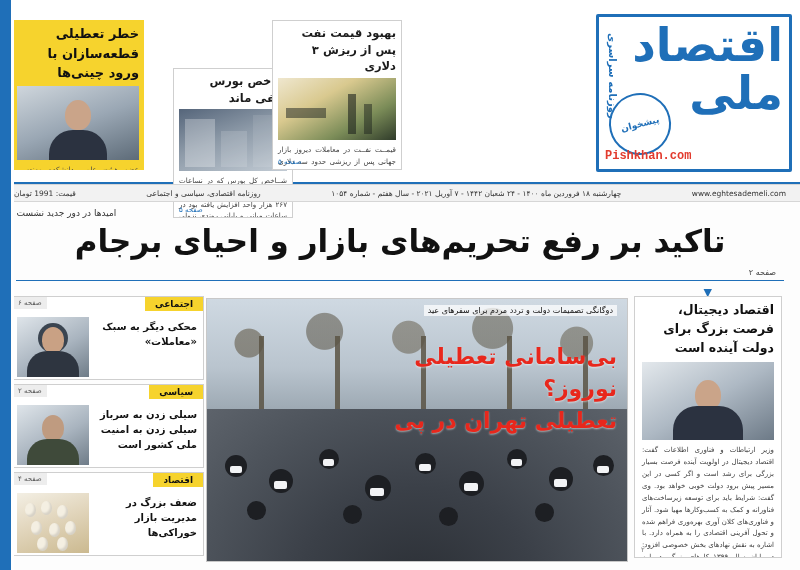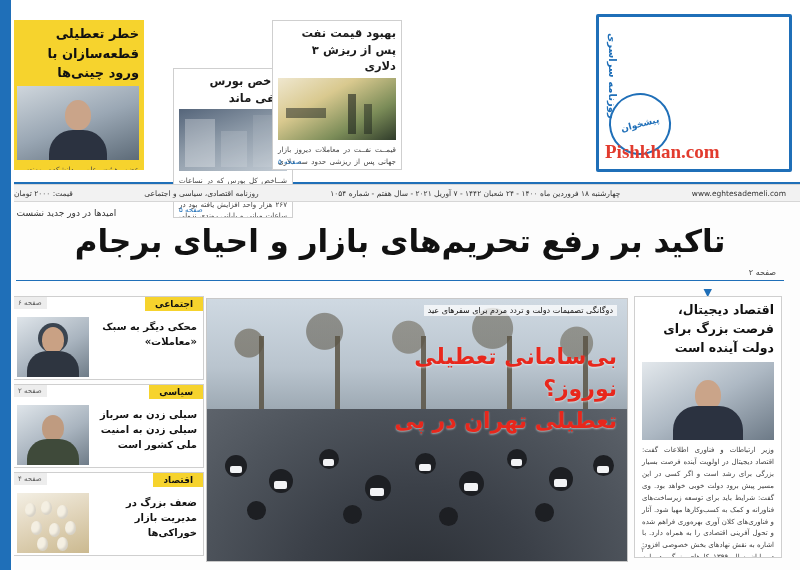--- a/index.html
+++ b/index.html
@@ -85,23 +85,23 @@
     display: flex;
     align-items: center;
     justify-content: center;
     transform: rotate(-14deg);
     text-align: center;
     line-height: 1.15;
   }
   .watermark {
     position: absolute;
     left: 6px; bottom: 6px;
-    font-family: Liberation Serif, serif;
+    font-family: Liberation Mono, monospace;
     color: #e23b2e;
-    font-size: 19px;
+    font-size: 12px;
     font-weight: bold;
     direction: ltr;
   }
 
   
   .teaser {
     position: absolute;
     top: 20px;
     height: 150px;
     border: 1px solid #cfcfcf;
@@ -411,20 +411,21 @@
 <body>
 
 <div class="page">
 
   <div class="spine"></div>
   <div class="spine-inner"></div>
 
   <div class="masthead">
 
     <div class="logo-block">
+      <div class="logo-title">اقتصاد ملی</div>
       <div class="logo-sub">روزنامه سراسری</div>
       <div class="logo-seal">پیشخوان</div>
       <div class="watermark">Pishkhan.com</div>
     </div>
 
     <div class="teaser t-yellow">
       <h3>خطر تعطیلی قطعه‌سازان با ورود چینی‌ها</h3>
       <div class="photo-thumb face">
         <div class="face-head"></div>
         <div class="face-body"></div>
@@ -452,21 +453,21 @@
       </div>
       <p>قیمــت نفــت در معاملات دیروز بازار جهانی پس از ریزشی حدود سه دلاری در هر بشکه، با روندی صعودی در معاملات بازار آسیایی همراه شد. نفت برنت با ۴۰ سنت افزایش در ۶۳ دلار و ۵۳ سنت و نفت وست تگزاس اینترمدیت در ۵۹ دلار.</p>
       <span class="more">صفحه ۵</span>
     </div>
   </div>
 
   <div class="infobar">
     <span>www.eghtesademeli.com</span>
     <span>چهارشنبه ۱۸ فروردین ماه ۱۴۰۰ - ۲۴ شعبان ۱۴۴۲ - ۷ آوریل ۲۰۲۱ - سال هفتم - شماره ۱۰۵۴</span>
     <span>روزنامه اقتصادی، سیاسی و اجتماعی</span>
-    <span>قیمت: ۲۰۰۰ تومان</span>
+    <span>قیمت: 1991 تومان</span>
   </div>
 
   <div class="kicker">امیدها در دور جدید نشست وین</div>
   <div class="headline">تاکید بر رفع تحریم‌های بازار و احیای برجام</div>
   <div class="headline-note">صفحه ۲</div>
   <div class="hr-blue"></div>
   <div class="arrow-down">▼</div>
 
   <div class="leftcol">
     <h3>اقتصاد دیجیتال، فرصت بزرگ برای دولت آینده است</h3>

